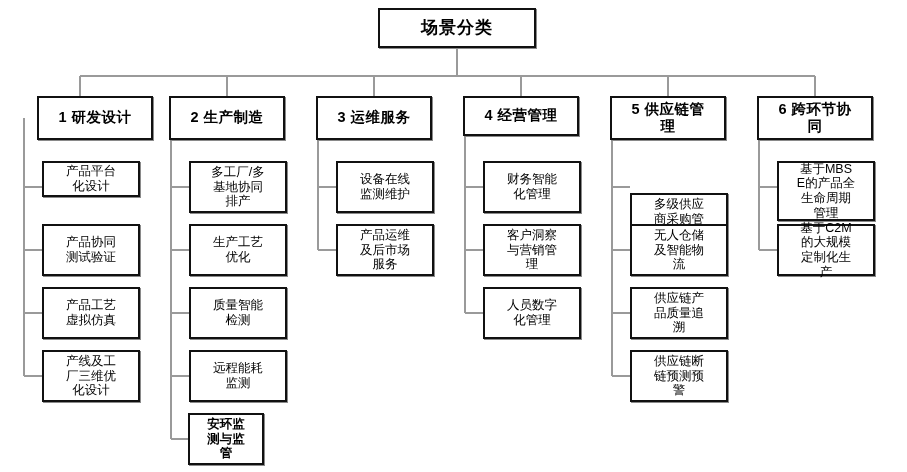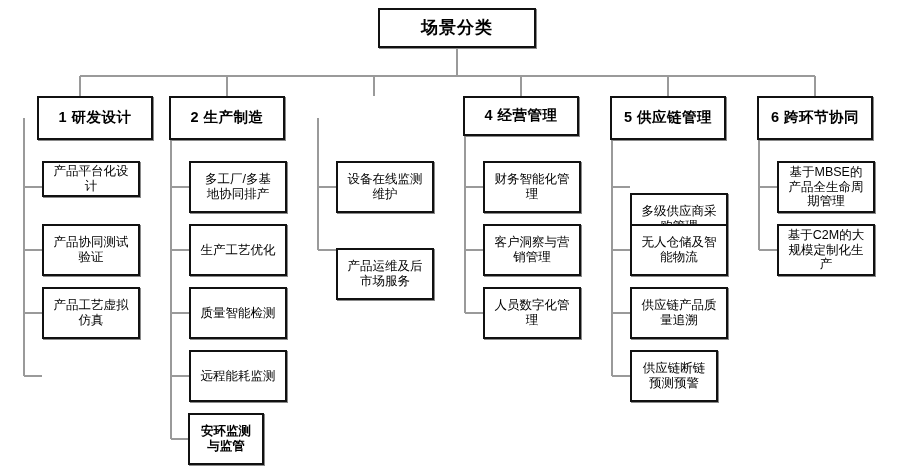--- a/index.html
+++ b/index.html
@@ -28,21 +28,21 @@
     text-align:center;
     color:#000000;
     z-index:3;
     box-shadow:1px 1px 0 0 #8a8a8a;
   }
 
   .node .txt{
     display:block;
     width:100%;
     line-height:1.18;
-    padding:0 8px;
+    padding:0 17px;
     box-sizing:border-box;
     word-break:break-all;
   }
 
   
   .root{
     font-size:17px;
     font-weight:bold;
     letter-spacing:1px;
   }
@@ -110,42 +110,48 @@
     </div>
     <div class="node leaf" style="left: 42px; top: 161px; width: 98px; height: 36px;">
       <span class="txt">产品平台化设计</span>
     </div>
     <div class="node leaf" style="left: 42px; top: 224px; width: 98px; height: 52px;">
       <span class="txt">产品协同测试验证</span>
     </div>
     <div class="node leaf" style="left: 42px; top: 287px; width: 98px; height: 52px; justify-content: center;">
       <span class="txt">产品工艺虚拟仿真</span>
     </div>
+    <div class="node leaf" style="left: 42px; top: 350px; width: 98px; height: 52px;">
+      <span class="txt">产线及工厂三维优化设计</span>
+    </div>
     <div class="node cat" style="left: 169px; top: 96px; width: 116px; height: 44px;">
       <span class="txt">2 生产制造</span>
     </div>
     <div class="node leaf" style="left: 189px; top: 161px; width: 98px; height: 52px;">
       <span class="txt">多工厂/多基地协同排产</span>
     </div>
     <div class="node leaf" style="left: 189px; top: 224px; width: 98px; height: 52px;">
       <span class="txt">生产工艺优化</span>
     </div>
     <div class="node leaf" style="left: 189px; top: 287px; width: 98px; height: 52px;">
       <span class="txt">质量智能检测</span>
     </div>
     <div class="node leaf" style="left: 189px; top: 350px; width: 98px; height: 52px;">
       <span class="txt">远程能耗监测</span>
     </div>
     <div class="node leaf" style="left: 188px; top: 413px; width: 76px; height: 52px; font-weight: bold;">
       <span class="txt">安环监测与监管</span>
     </div>
+    <div class="node cat" style="left: 316px; top: 96px; width: 116px; height: 44px;">
+      <span class="txt">3 运维服务</span>
+    </div>
     <div class="node leaf" style="left: 336px; top: 161px; width: 98px; height: 52px;">
       <span class="txt">设备在线监测维护</span>
     </div>
-    <div class="node leaf" style="left: 336px; top: 224px; width: 98px; height: 52px; margin-top: 24px;">
+    <div class="node leaf" style="left: 336px; top: 224px; width: 98px; height: 52px;">
       <span class="txt">产品运维及后市场服务</span>
     </div>
     <div class="node cat" style="left: 463px; top: 96px; width: 116px; height: 40px;">
       <span class="txt">4 经营管理</span>
     </div>
     <div class="node leaf" style="left: 483px; top: 161px; width: 98px; height: 52px;">
       <span class="txt">财务智能化管理</span>
     </div>
     <div class="node leaf" style="left: 483px; top: 224px; width: 98px; height: 52px;">
       <span class="txt">客户洞察与营销管理</span>
@@ -158,25 +164,25 @@
     </div>
     <div class="node leaf" style="left: 630px; top: 161px; width: 98px; height: 52px; margin-top: 32px;">
       <span class="txt">多级供应商采购管理</span>
     </div>
     <div class="node leaf" style="left: 630px; top: 224px; width: 98px; height: 52px;">
       <span class="txt">无人仓储及智能物流</span>
     </div>
     <div class="node leaf" style="left: 630px; top: 287px; width: 98px; height: 52px;">
       <span class="txt">供应链产品质量追溯</span>
     </div>
-    <div class="node leaf" style="left: 630px; top: 350px; width: 88px; height: 52px;">
+    <div class="node leaf" style="left: 630px; top: 350px; width: 98px; height: 52px;">
       <span class="txt">供应链断链预测预警</span>
     </div>
     <div class="node cat" style="left: 757px; top: 96px; width: 116px; height: 44px;">
       <span class="txt">6 跨环节协同</span>
     </div>
-    <div class="node leaf" style="left: 777px; top: 161px; width: 98px; height: 52px; justify-content: center;">
+    <div class="node leaf" style="left: 777px; top: 161px; width: 98px; height: 60px; justify-content: center;">
       <span class="txt">基于MBSE的产品全生命周期管理</span>
     </div>
     <div class="node leaf" style="left: 777px; top: 224px; width: 98px; height: 52px;">
       <span class="txt">基于C2M的大规模定制化生产</span>
     </div>
   </div>
 
 </body></html>

